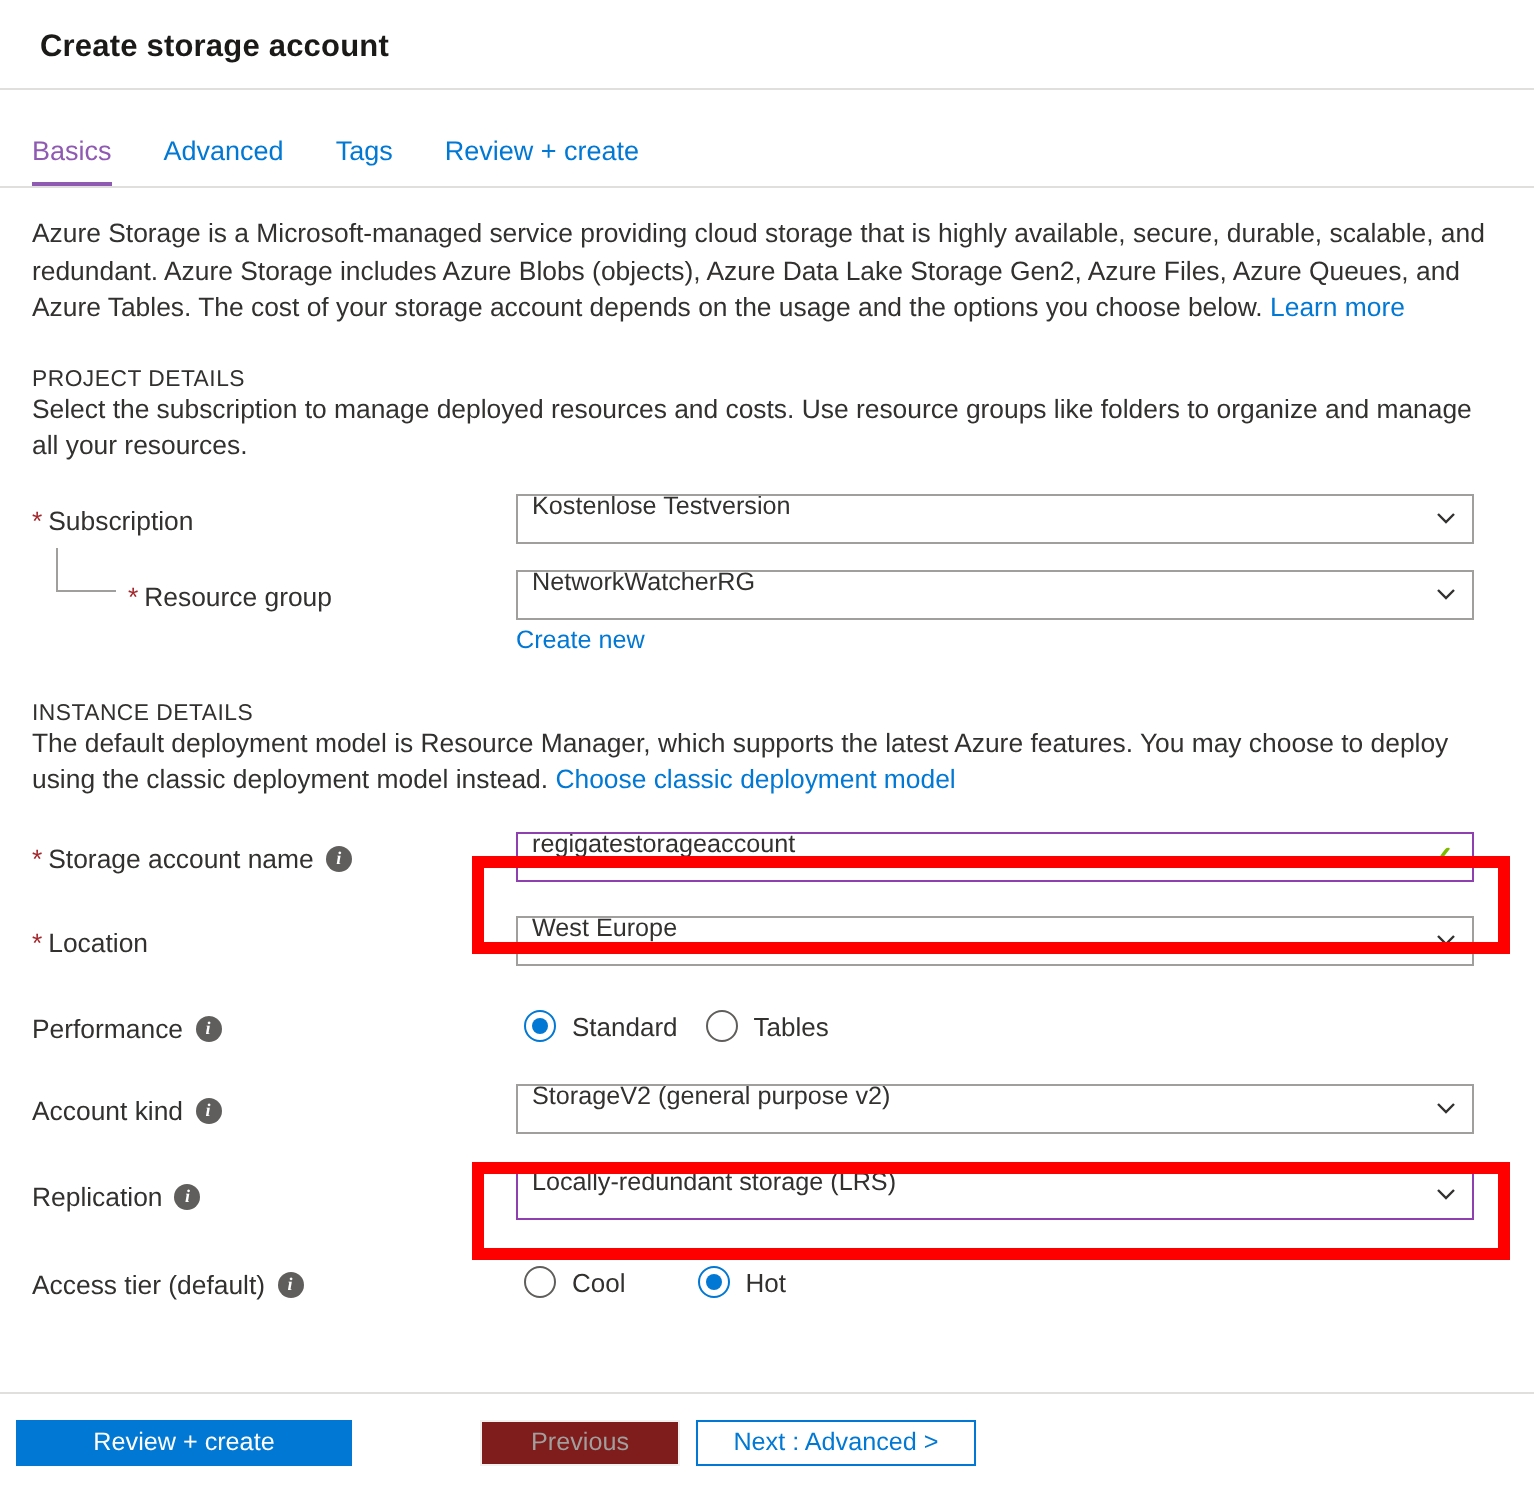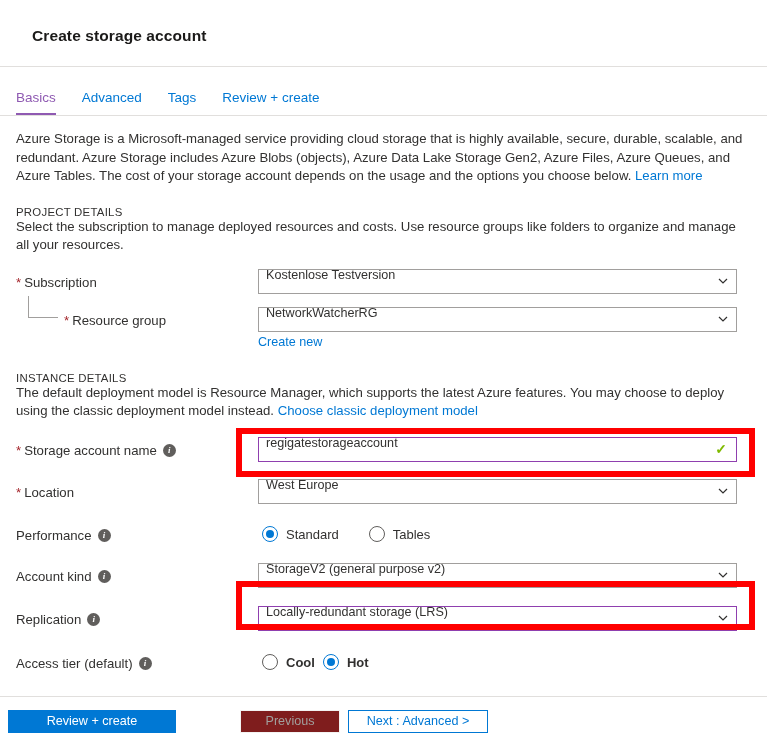--- a/index.html
+++ b/index.html
@@ -14,21 +14,21 @@
 
   #page { position: relative; width: 767px; height: 745px; background:#fff; }
 
   
   .header { padding: 6px 16px 0 16px; }
   .page-title {
     font-size: 15.5px;
     font-weight: bold;
     color: #1b1a19;
     letter-spacing: .1px;
-    margin: 16px;
+    margin: 4px;
     line-height: 28px;
   }
   .header-rule {
     height: 1px; background: #e1dfdd; width: 100%;
     margin-top: 6px;
   }
 
   
   .tabbar {
     display: flex;
@@ -175,21 +175,21 @@
     margin-left: 6px;
     line-height: 13px;
     cursor: pointer;
     flex: 0 0 auto;
   }
 
   
   .radio-group {
     display: flex;
     align-items: center;
-    gap: 30px;
+    gap: 14px;
     height: 25px;
     padding-left: 4px;
   }
   .radio-opt { display: flex; align-items: center; gap: 8px; cursor: pointer; }
   .radio-dot {
     width: 16px; height: 16px;
     border-radius: 50%;
     border: 1px solid #605e5c;
     background: #fff;
     position: relative;
@@ -422,21 +422,21 @@
           </div>
         </div>
       </div>
 
       <div class="row">
         <div class="label-cell">
           <span>Access tier (default)</span>
           <span class="info-icon">i</span>
         </div>
         <div class="field-cell">
-          <div class="radio-group" style="gap:8px;font-weight:bold;">
+          <div class="radio-group" style="gap:36px;">
             <div class="radio-opt">
               <span class="radio-dot"></span>
               <span class="radio-label">Cool</span>
             </div>
             <div class="radio-opt checked">
               <span class="radio-dot"></span>
               <span class="radio-label">Hot</span>
             </div>
           </div>
         </div>

